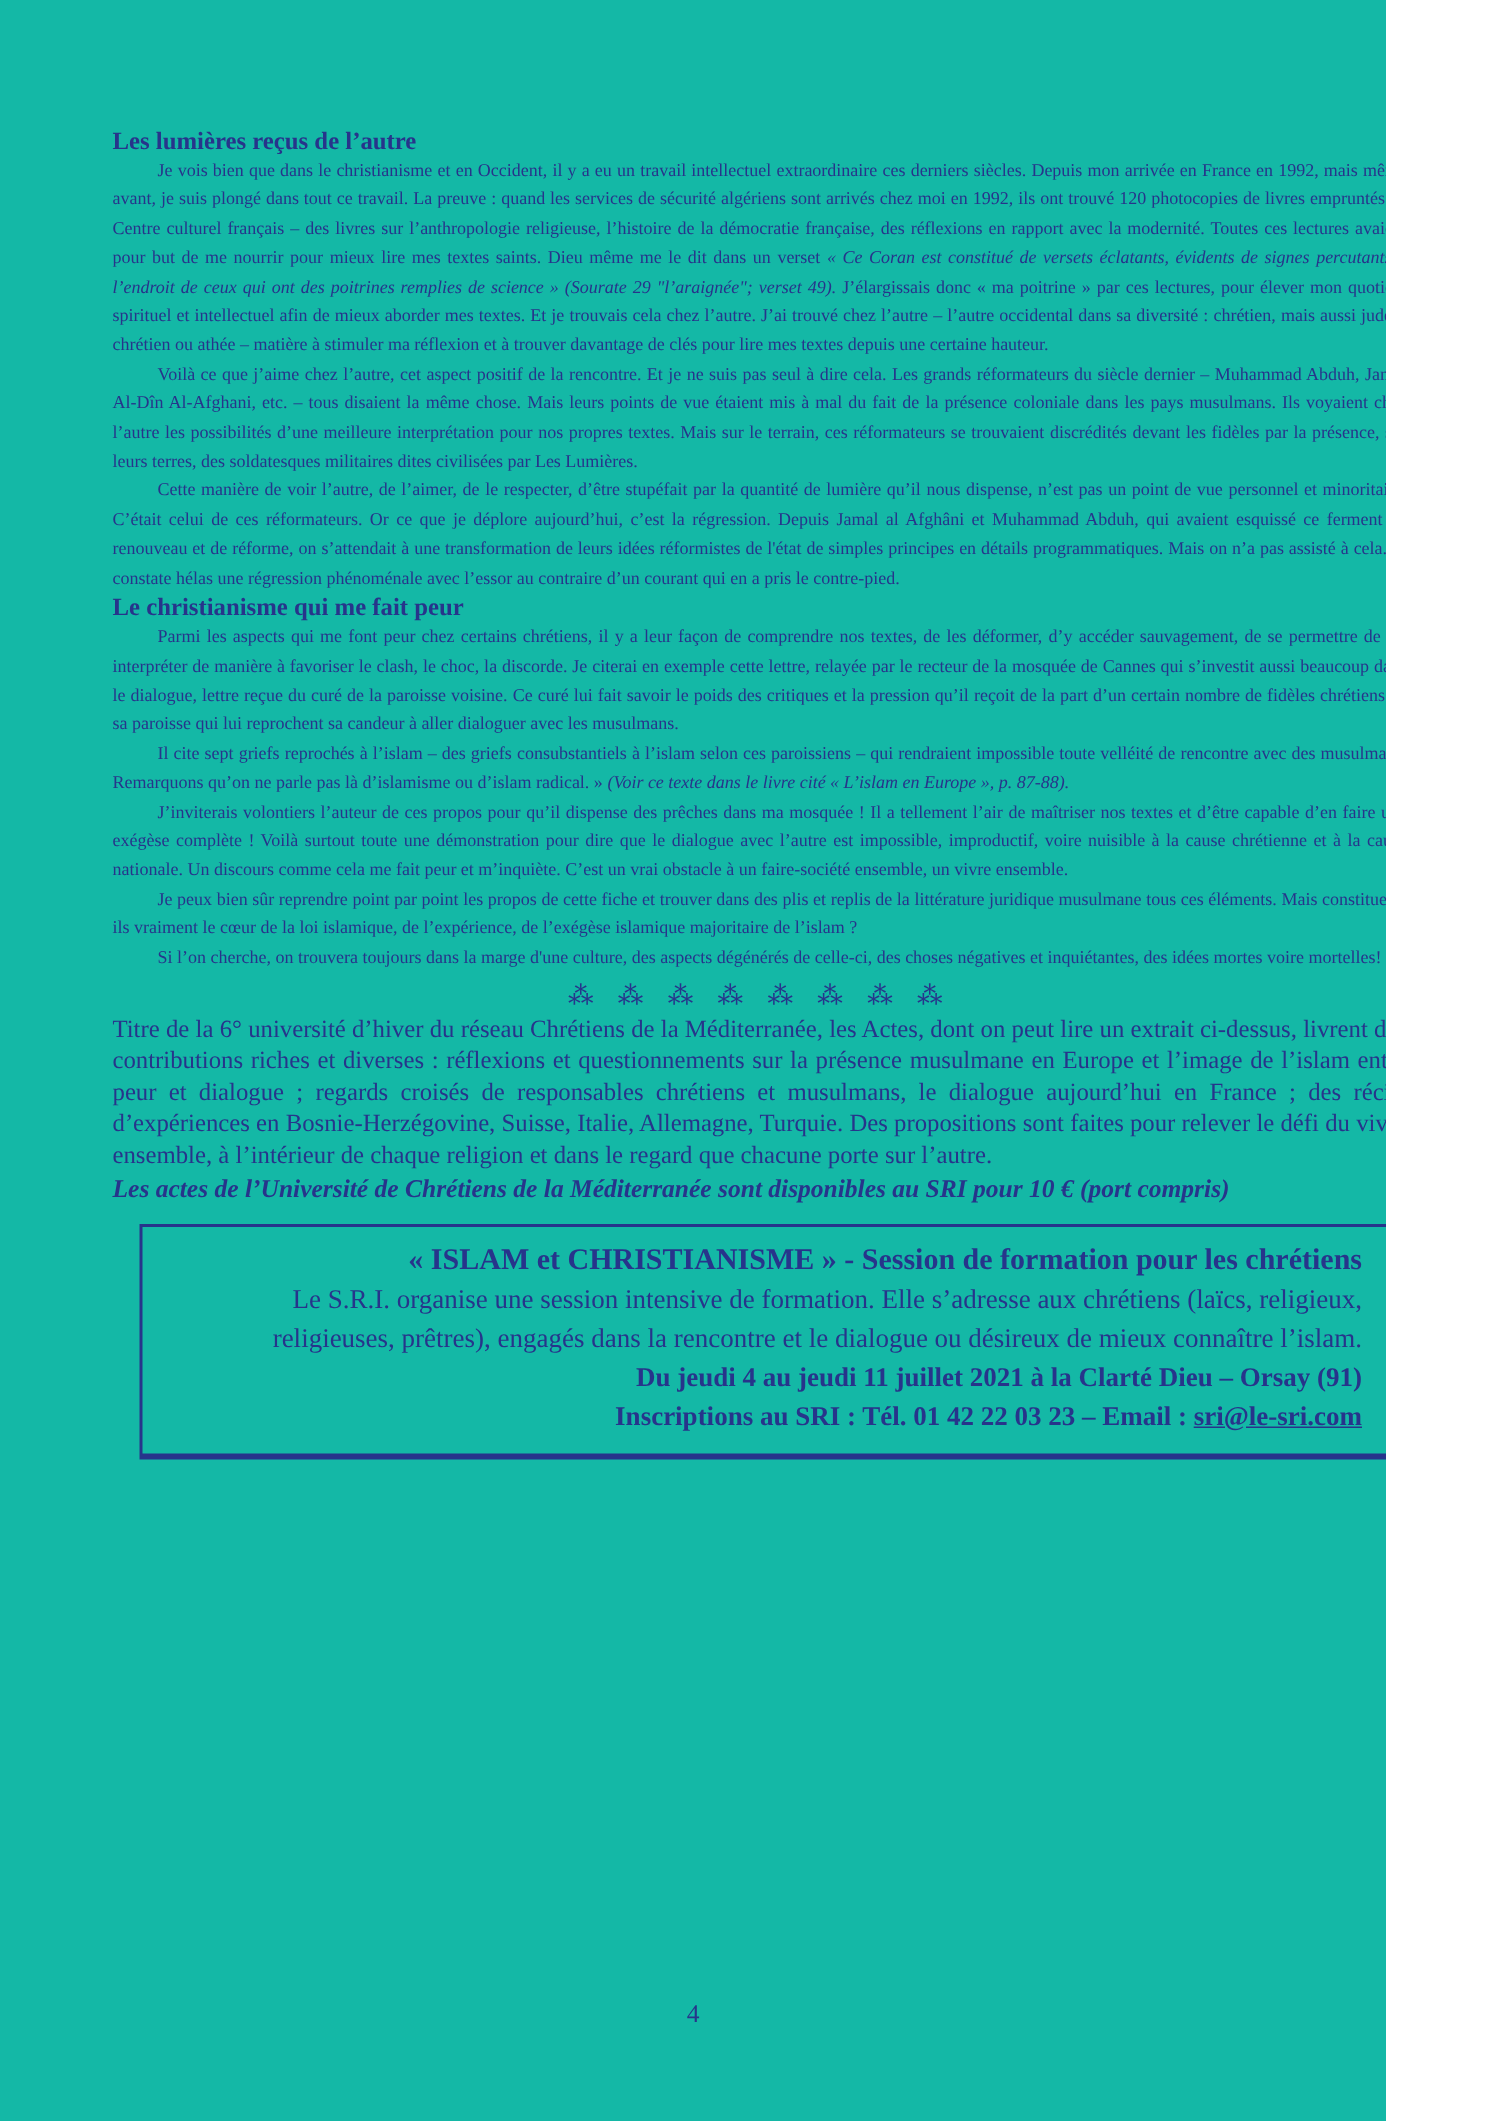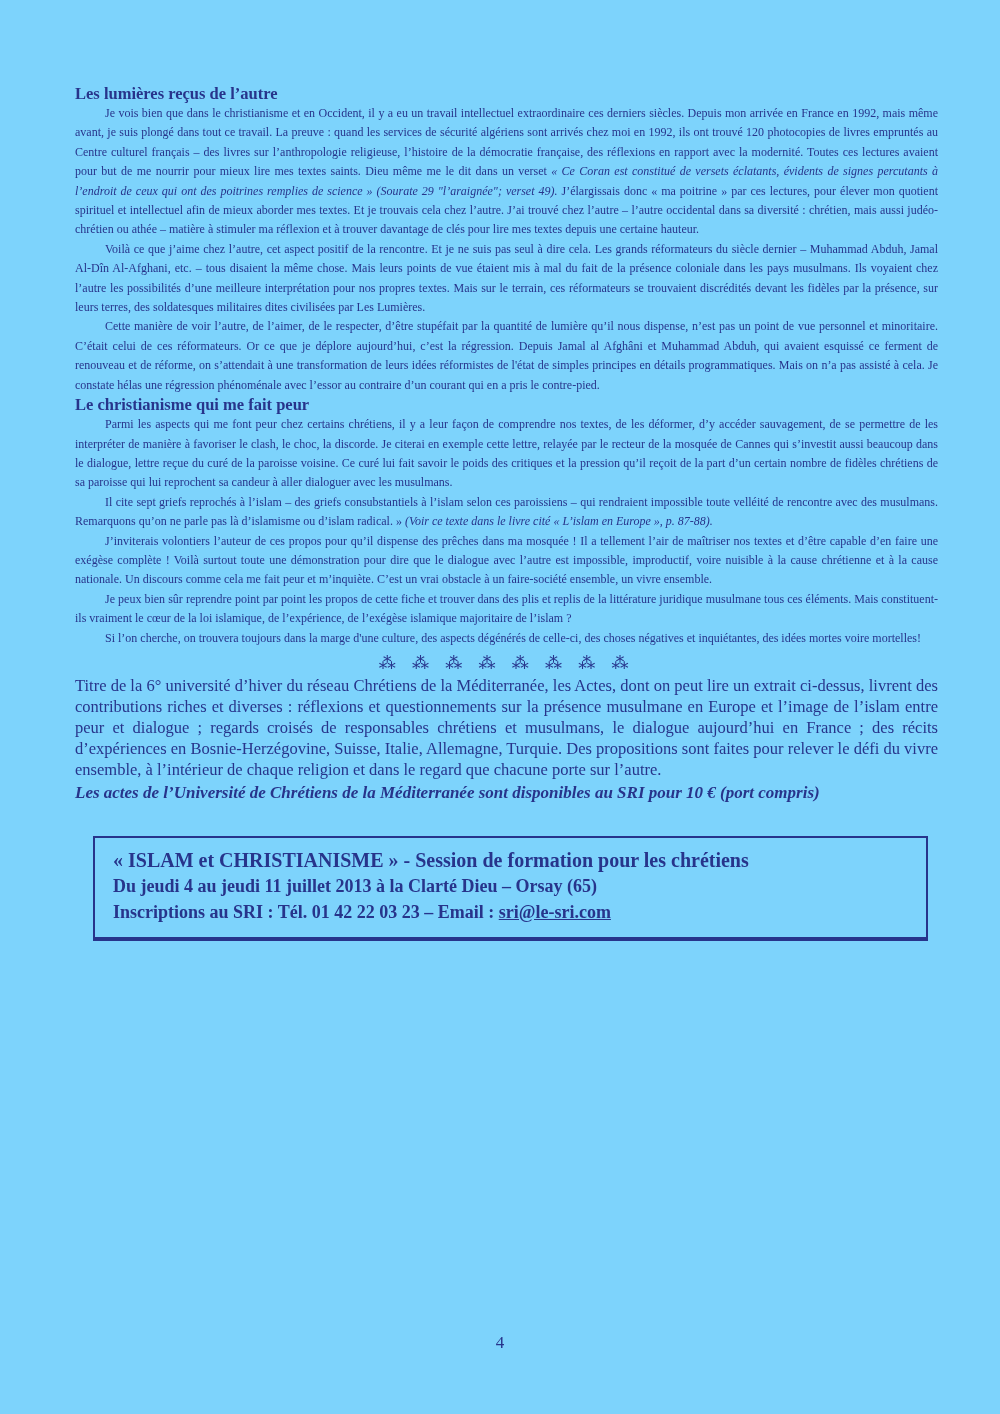--- a/index.html
+++ b/index.html
@@ -1,20 +1,20 @@
 <!DOCTYPE html>
 <html><head>
 <meta charset="utf-8">
 <style>
   html,body{margin:0;padding:0;}
   body{background:#ffffff;}
   .page{
     position:relative;
-    width:1000px;height:1414px;
-    background:#7dd3fc;
+    width:924px;height:1414px;
+    background:#14b8a6;
     font-family:"Liberation Serif","DejaVu Serif",serif;
     color:#27348b;
     overflow:hidden;
   }
   .content{
     position:absolute;
     left:75px;top:84px;
     width:863px;
   }
   .body-text{
@@ -52,27 +52,27 @@
     text-align:justify;
   }
   .note-line{
     font-weight:bold;
     font-style:italic;
     font-size:17px;
     margin-top:2px;
     line-height:22px;
   }
   .event-box{
-    margin-top:32px;
+    margin-top:12px;
     margin-left:18px;
     margin-right:10px;
     border:2px solid #27348b;
     border-bottom-width:4px;
     padding:9px 18px 12px 18px;
-    text-align:left;
+    text-align:right;
   }
   .event-title{
     font-weight:bold;
     font-size:20px;
     line-height:26px;
   }
   .event-body{
     font-size:18px;
     line-height:26px;
   }
@@ -125,20 +125,21 @@
 
     <div class="stars">⁂ ⁂ ⁂ ⁂ ⁂ ⁂ ⁂ ⁂</div>
 
 
     <p class="wide-par">Titre de la 6° université d’hiver du réseau Chrétiens de la Méditerranée, les Actes, dont on peut lire un extrait ci-dessus, livrent des contributions riches et diverses : réflexions et questionnements sur la présence musulmane en Europe et l’image de l’islam entre peur et dialogue ; regards croisés de responsables chrétiens et musulmans, le dialogue aujourd’hui en France ; des récits d’expériences en Bosnie-Herzégovine, Suisse, Italie, Allemagne, Turquie. Des propositions sont faites pour relever le défi du vivre ensemble, à l’intérieur de chaque religion et dans le regard que chacune porte sur l’autre.</p>
 
     <div class="note-line">Les actes de l’Université de Chrétiens de la Méditerranée sont disponibles au SRI pour 10 € (port compris)</div>
 
     <div class="event-box">
       <div class="event-title">« ISLAM et CHRISTIANISME » - Session de formation pour les chrétiens</div>
-      <div class="event-date">Du jeudi 4 au jeudi 11 juillet 2013 à la Clarté Dieu – Orsay (65)</div>
+      <div class="event-body">Le S.R.I. organise une session intensive de formation. Elle s’adresse aux chrétiens (laïcs, religieux, religieuses, prêtres), engagés dans la rencontre et le dialogue ou désireux de mieux connaître l’islam.</div>
+      <div class="event-date">Du jeudi 4 au jeudi 11 juillet 2021 à la Clarté Dieu – Orsay (91)</div>
       <div class="event-contact"><span>Inscriptions au SRI : Tél. 01 42 22 03 23 – Email : </span><a href="#" class="email-link">sri@le-sri.com</a></div>
     </div>
 
   </div>
 
   <div class="page-number">4</div>
 </div>
 
 </body></html>

